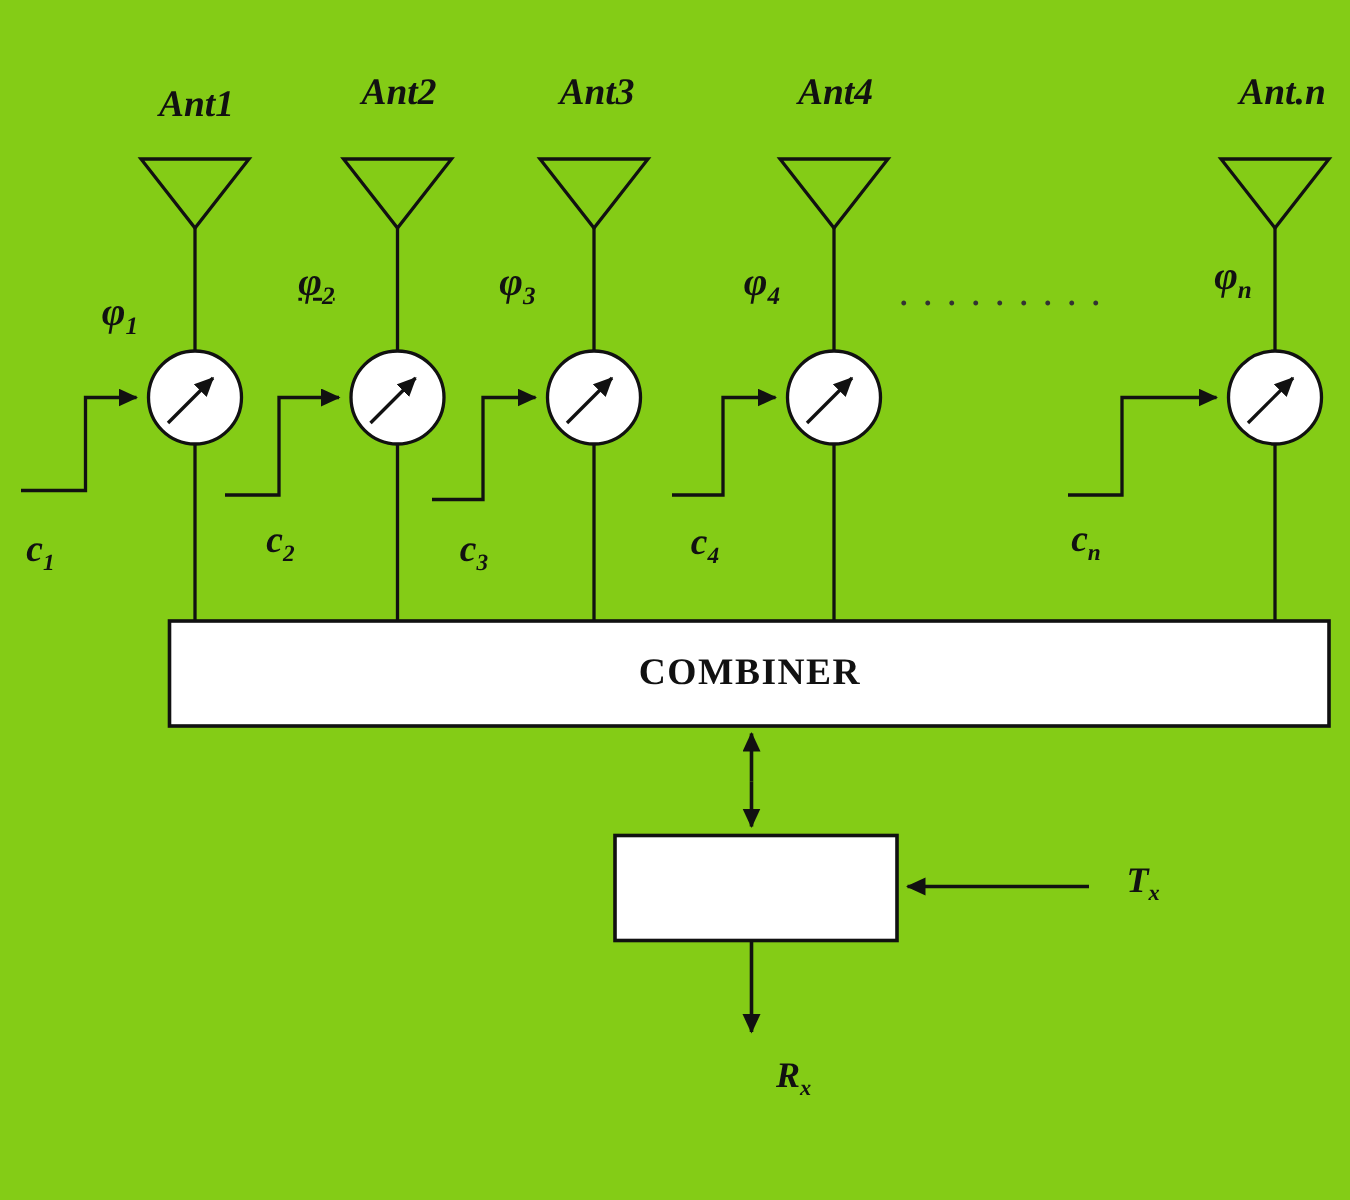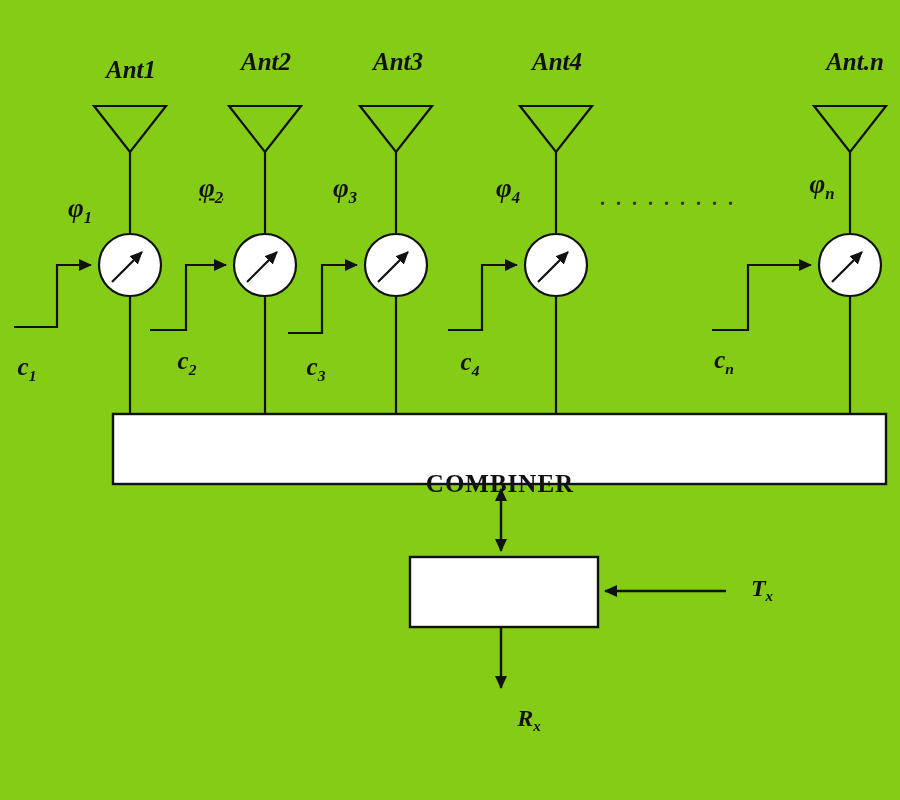--- a/index.html
+++ b/index.html
@@ -16,21 +16,21 @@
   .lbl {
     position: absolute;
     transform: translate(-50%, -50%);
     color: #111111;
     white-space: nowrap;
     font-family: "Liberation Serif", serif;
   }
   .ant   { font-size: 25px; font-style: italic; font-weight: bold; }
   .phi   { font-size: 27px; font-style: italic; font-weight: bold; }
   .ctrl  { font-size: 25px; font-style: italic; font-weight: bold; }
-  .boxlbl{ font-size: 25px; font-weight: bold; letter-spacing: 1px; font-style: normal; margin-top: 35px; }
+  .boxlbl{ font-size: 25px; font-weight: bold; letter-spacing: 1px; font-style: normal; }
   .txrx  { font-size: 24px; font-style: italic; font-weight: bold; }
   .dots  { font-size: 20px; font-weight: bold; letter-spacing: 3px; font-style: normal; color: #333; }
   sub { font-size: 0.62em; line-height: 0; }
 </style>
 </head>
 <body>
 
 <div class="page">
 
   <svg width="900" height="800" viewBox="0 0 900 800">

